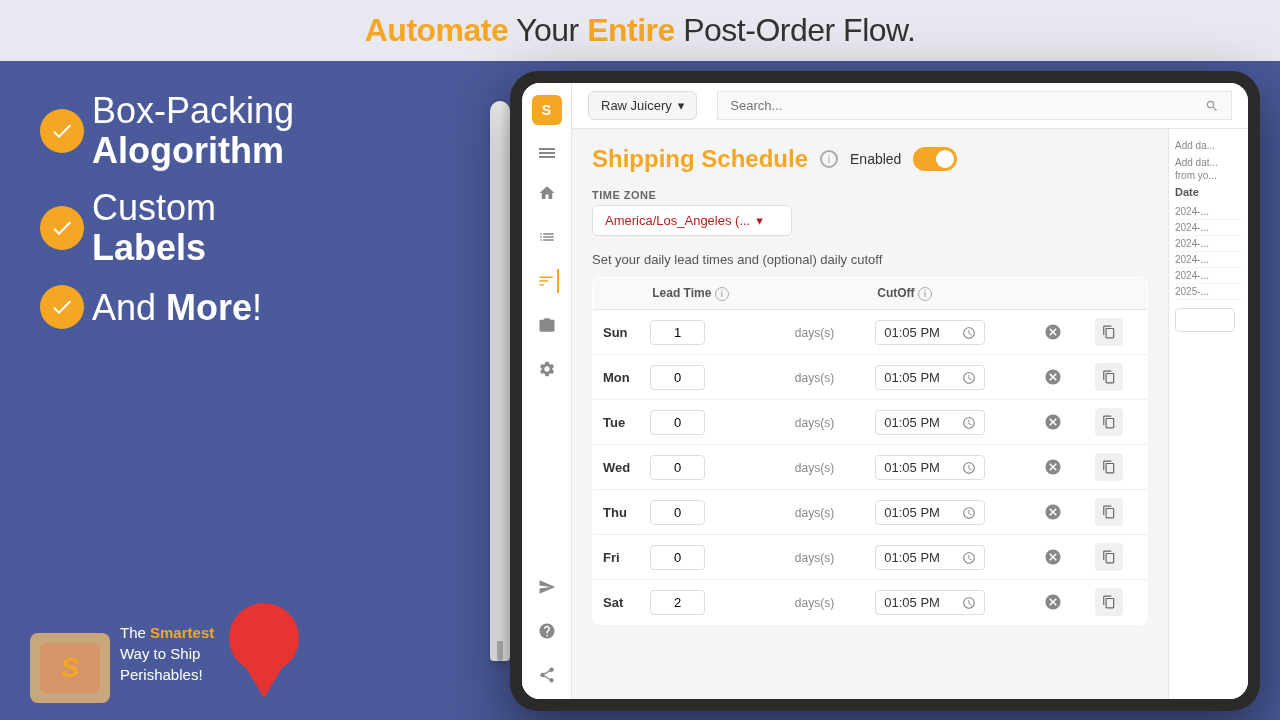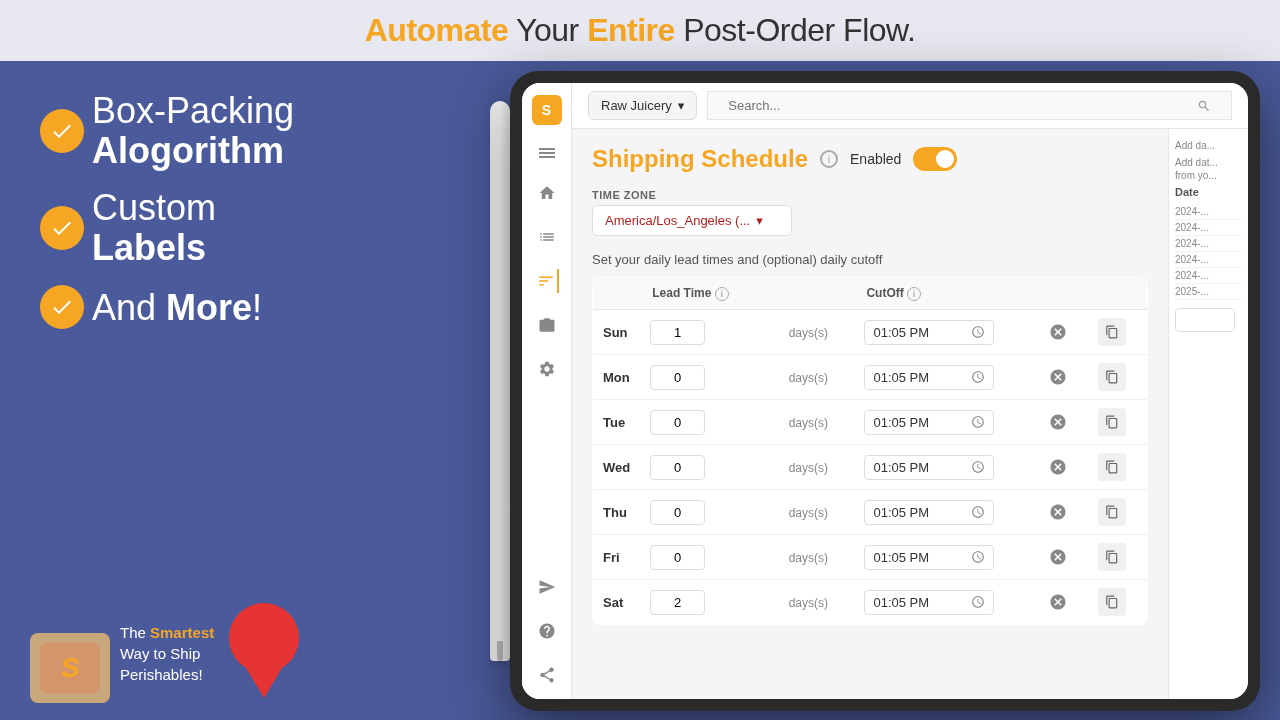--- a/index.html
+++ b/index.html
@@ -229,42 +229,42 @@
       overflow: hidden;
     }
 
     
     .app-header {
       display: flex;
       align-items: center;
       padding: 8px 16px;
       background: white;
       border-bottom: 1px solid #e5e5e5;
-      gap: 10px;
+      gap: 20px;
     }
     .store-selector {
       display: flex;
       align-items: center;
       gap: 6px;
       background: #f5f5f5;
       border: 1px solid #ddd;
       border-radius: 6px;
       padding: 6px 12px;
       cursor: pointer;
       font-size: 13px;
       color: #333;
     }
     .search-bar {
       flex: 1;
       display: flex;
       align-items: center;
       background: #f9f9f9;
       border: 1px solid #e5e5e5;
       border-radius: 0;
-      padding: 6px 20px;
+      padding: 6px 12px;
       gap: 8px;
     }
     .search-bar input {
       border: none;
       background: transparent;
       outline: none;
       flex: 1;
       font-size: 13px;
       color: #999;
     }
@@ -388,27 +388,27 @@
       width: 55px;
       border: 1px solid #ddd;
       border-radius: 4px;
       padding: 4px 8px;
       font-size: 13px;
       text-align: center;
     }
     .days-label { color: #888; font-size: 12px; margin-left: 16px; }
     .time-input {
       display: flex;
-      align-items: flex-start;
+      align-items: flex-end;
       gap: 18px;
       border: 1px solid #ddd;
       border-radius: 4px;
       padding: 4px 8px;
       background: white;
-      width: 130px;
+      width: 110px;
     }
     .time-input span { font-size: 13px; color: #333; flex: 1; }
     .action-icon {
       width: 22px;
       height: 22px;
       display: flex;
       align-items: center;
       justify-content: center;
       cursor: pointer;
       color: #888;

